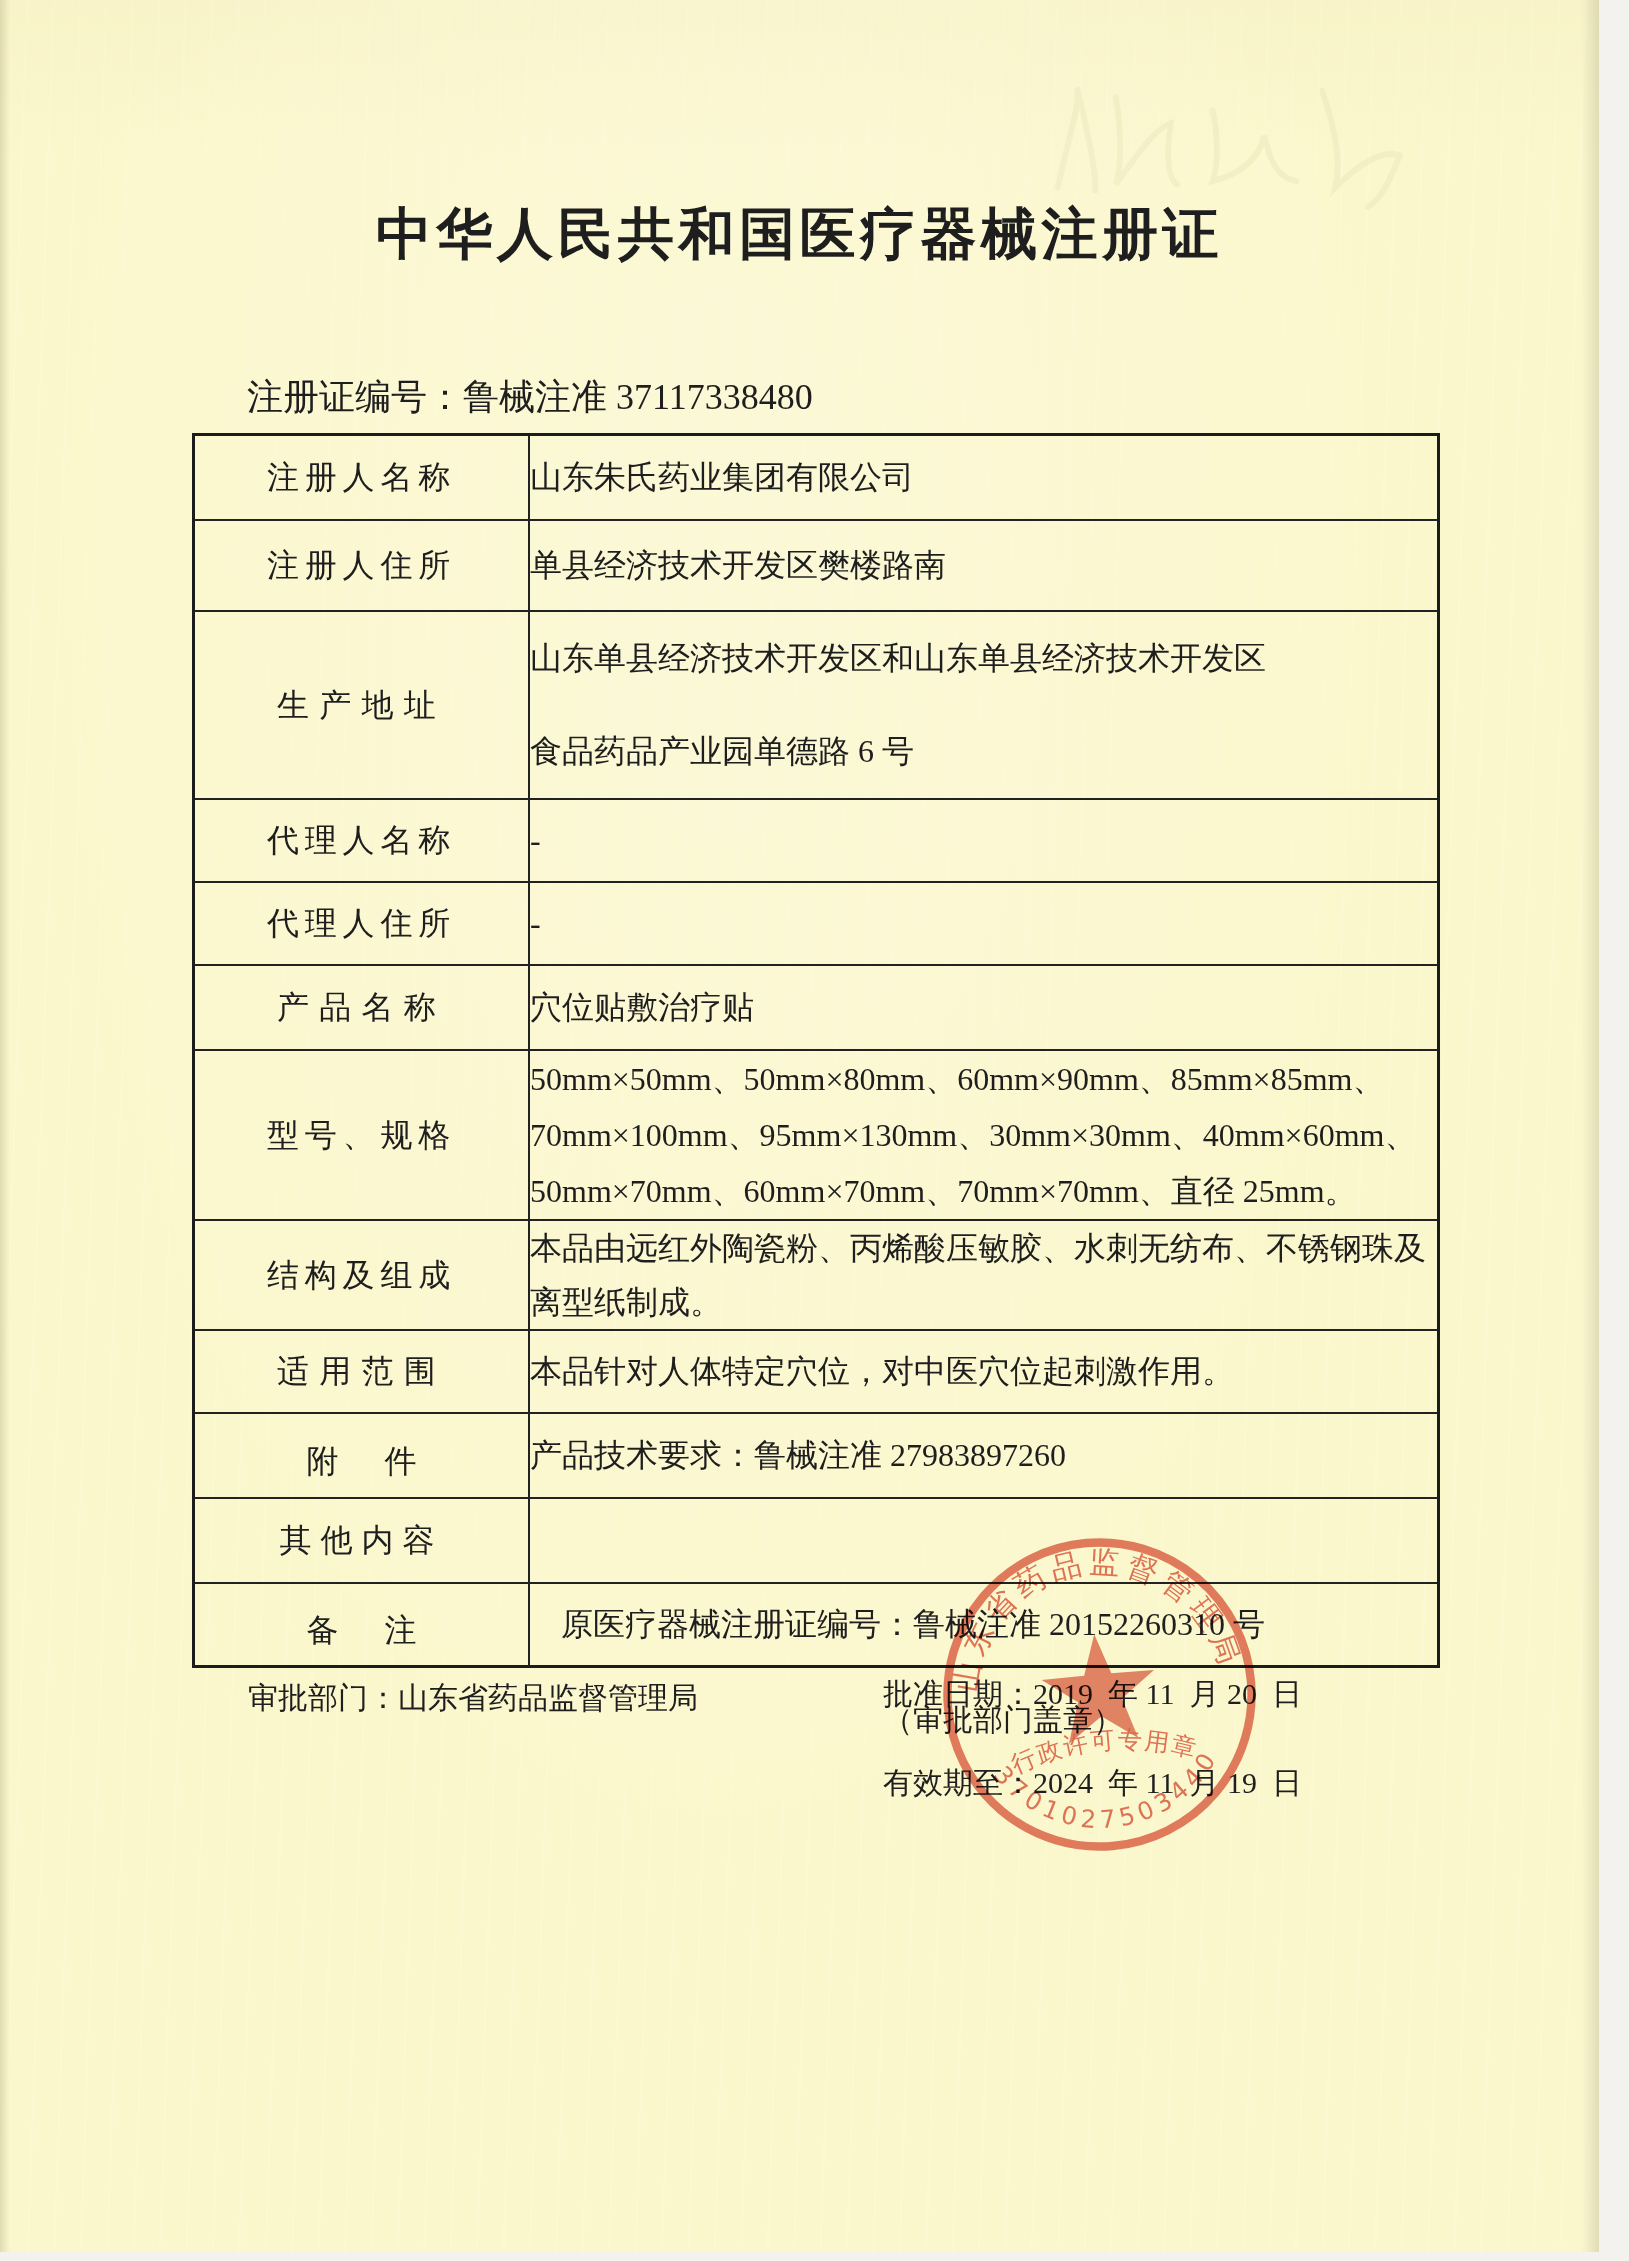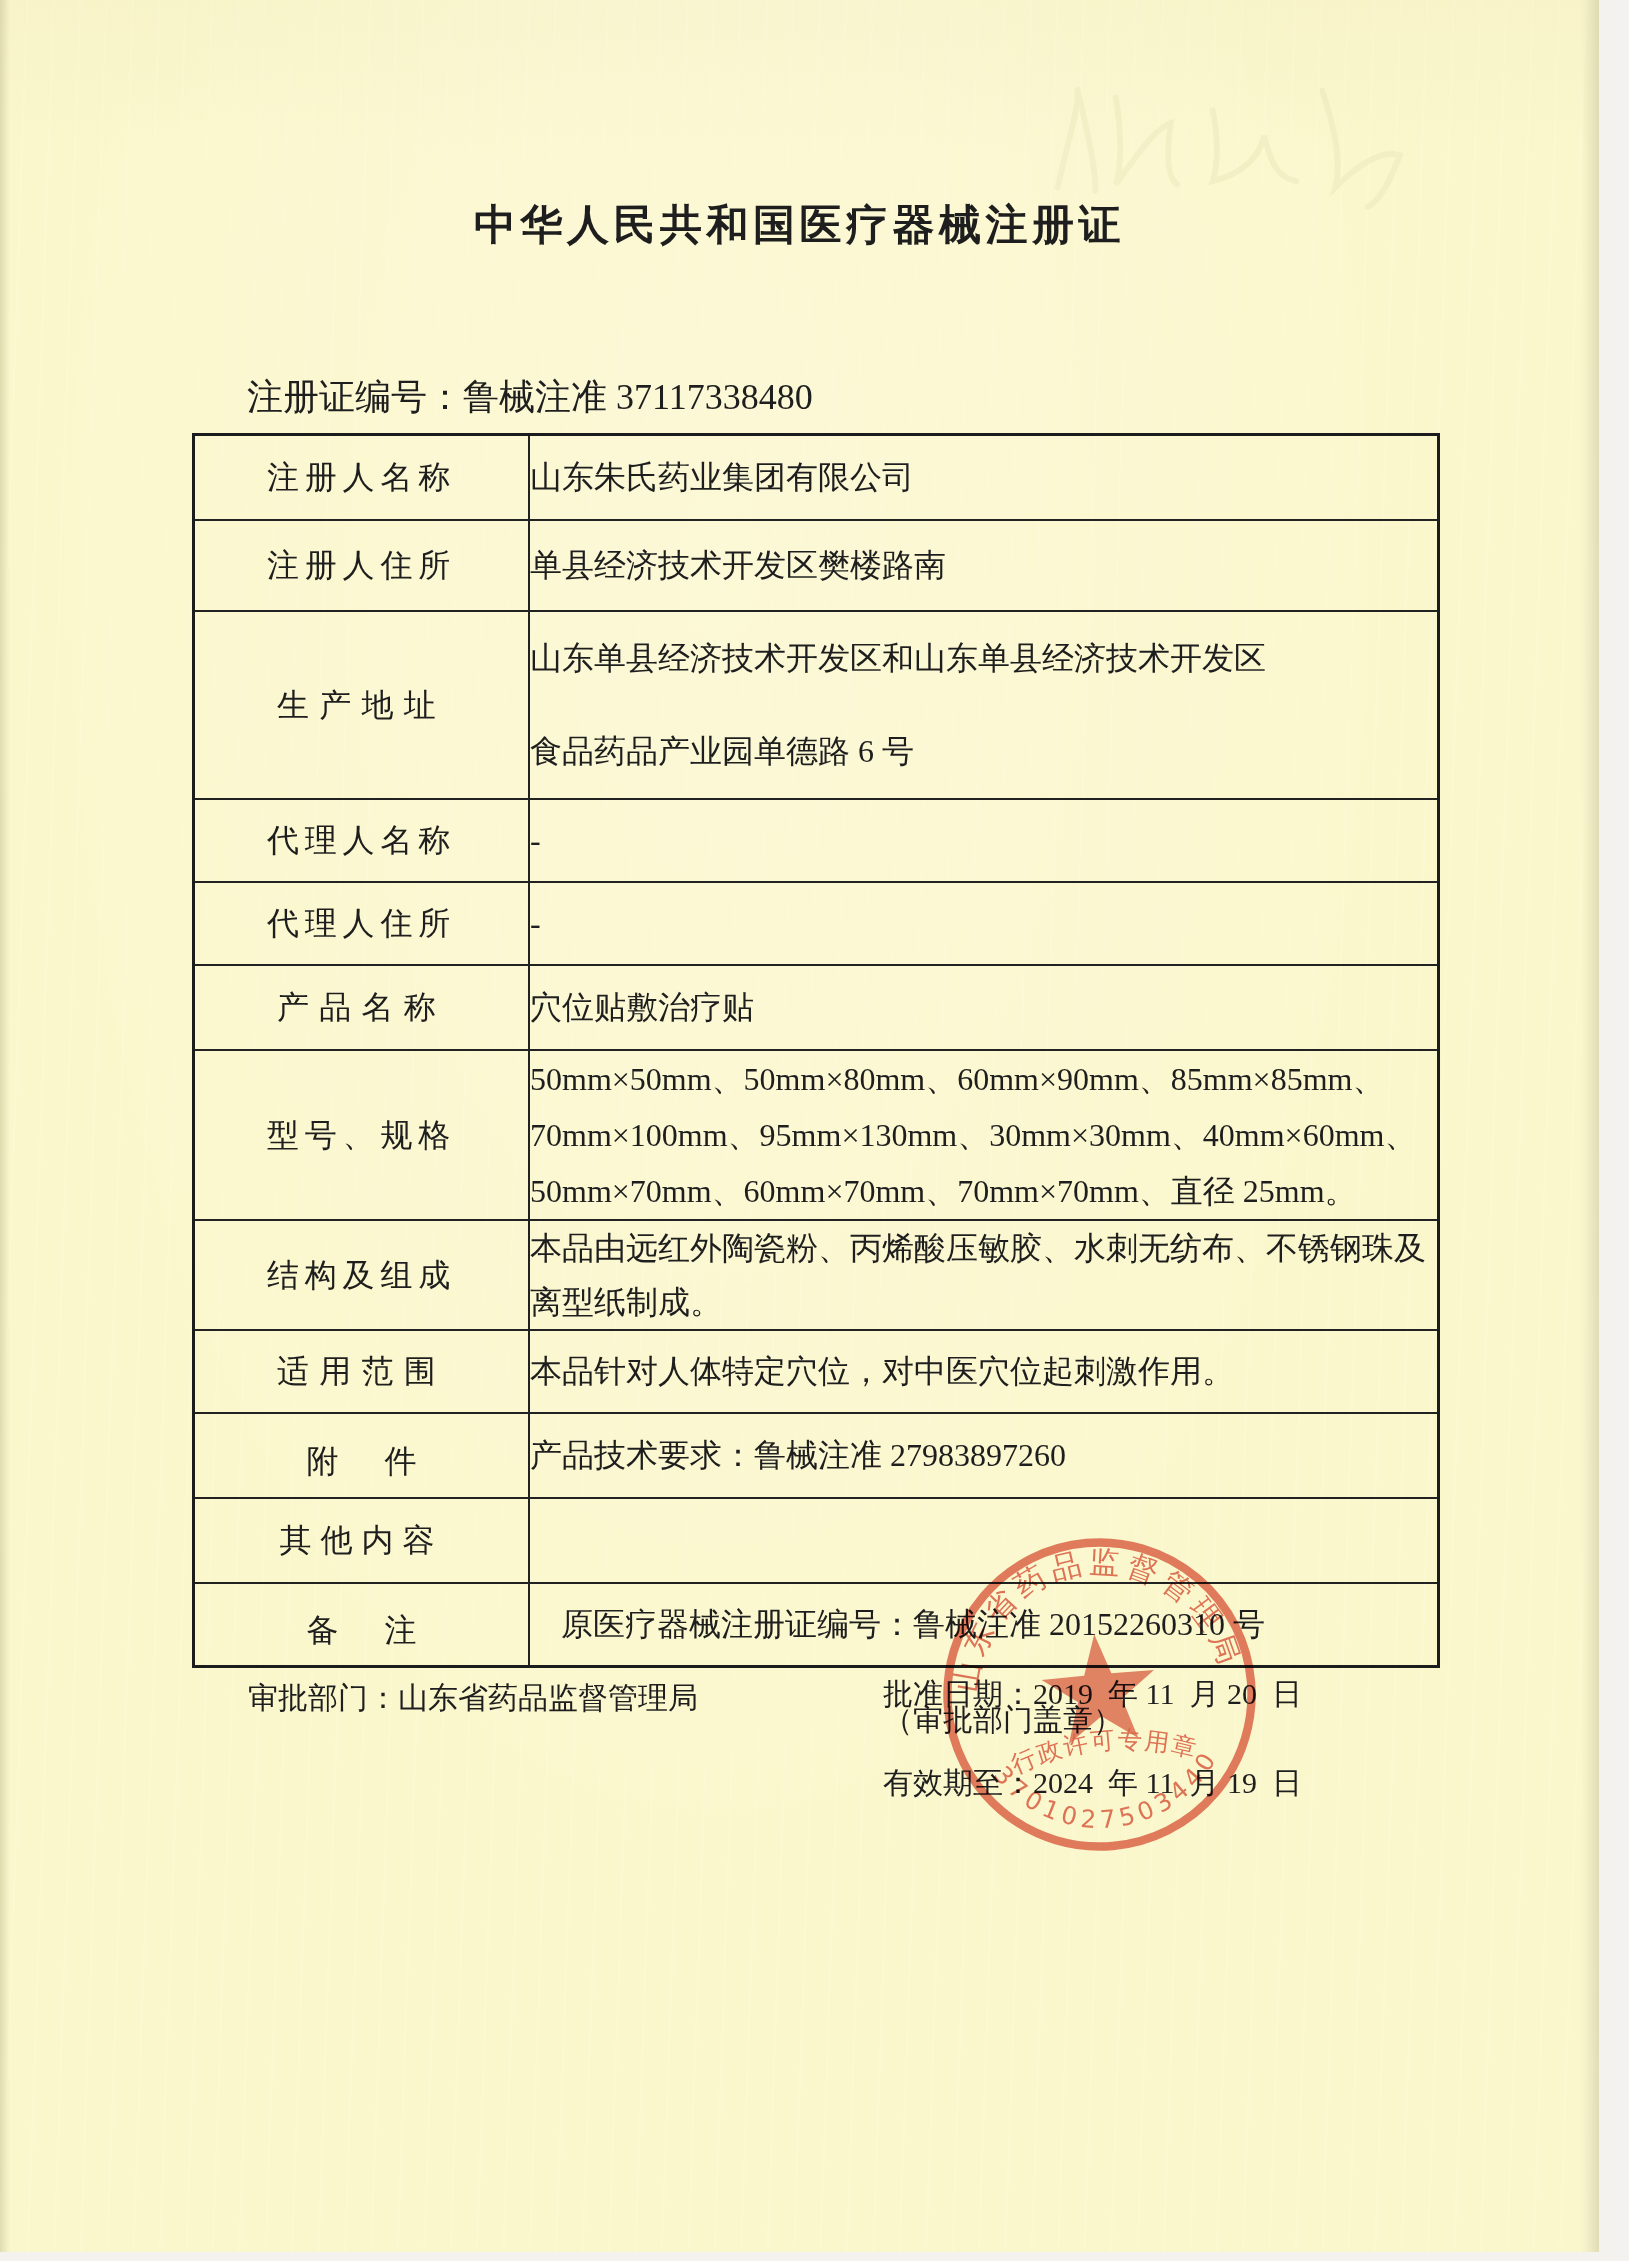--- a/index.html
+++ b/index.html
@@ -12,21 +12,21 @@
            repeating-linear-gradient(92deg, rgba(255,255,255,0.10) 0 1.9px, rgba(0,0,0,0) 1.9px 26.4px),
            linear-gradient(180deg, rgba(245,240,195,0.5), rgba(0,0,0,0) 155px);}
   .edge-left{position:absolute;left:0;top:0;width:10.3px;height:2252px;
              background:linear-gradient(90deg, rgba(160,155,110,0.30), rgba(0,0,0,0));}
   .edge-right-shadow{position:absolute;left:1581px;top:0;width:18px;height:2252px;
              background:linear-gradient(90deg, rgba(0,0,0,0), rgba(130,125,100,0.22));}
   .scan-strip-right{position:absolute;left:1599px;top:0;width:31px;height:2261px;background:#f3f2ee;}
   .scan-strip-bottom{position:absolute;left:0;top:2252px;width:1630px;height:9.7px;background:#f3f2ee;}
 
   .title{position:absolute;left:0;top:197px;width:1599px;text-align:center;
-         font-size:42px;font-weight:700;letter-spacing:4.5px;}
+         font-size:56px;font-weight:700;letter-spacing:4.5px;}
   .regline{position:absolute;left:247px;top:373px;font-size:36px;white-space:pre;}
 
   table.cert{position:absolute;left:192px;top:433px;width:1248px;border-collapse:collapse;
              table-layout:fixed;padding-left:10px;}
   table.cert td{border:2.6px solid #222;padding:0;vertical-align:middle;font-size:32px;line-height:1.45;}
   table.cert{border:3.9px solid #1c1c1c;}
   td.lbl{width:333px;text-align:center;letter-spacing:5.8px;border-right-width:1.9px;}
   td.lbl span{display:inline-block;}
   td.lbl.wide span{letter-spacing:46px;margin-right:-46px;margin-top:12px;}
   td.val{padding-left:20.6px;padding-right:13px;}

